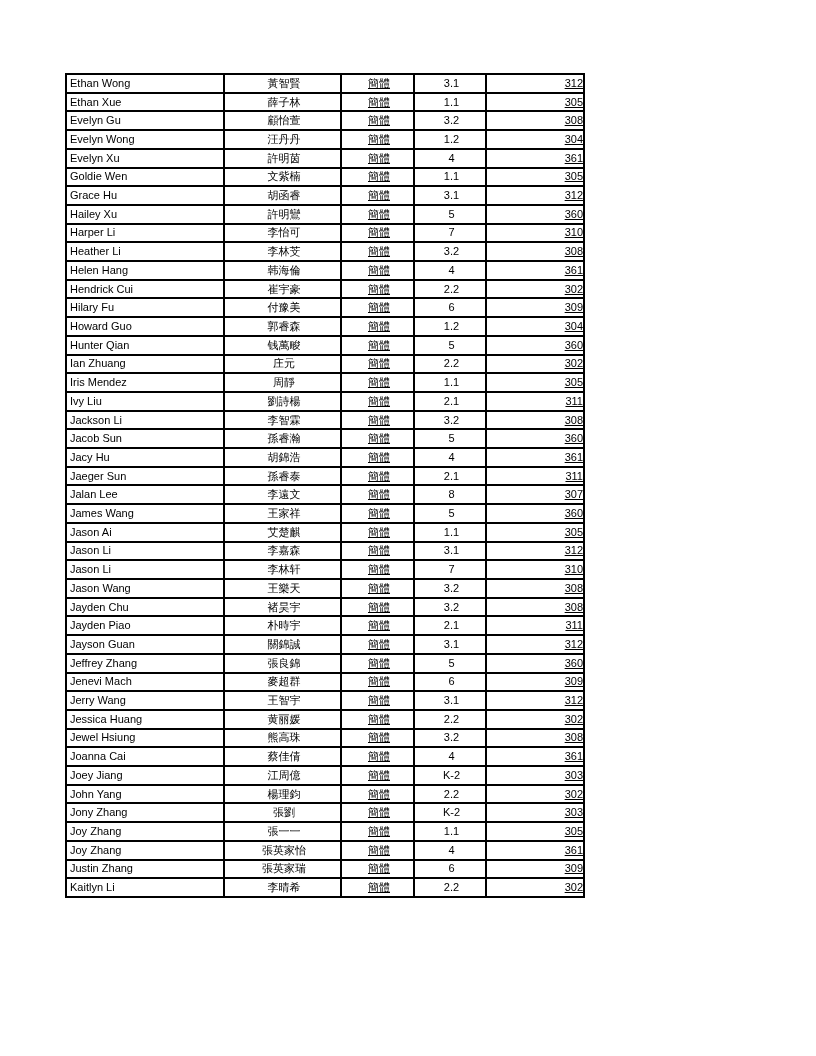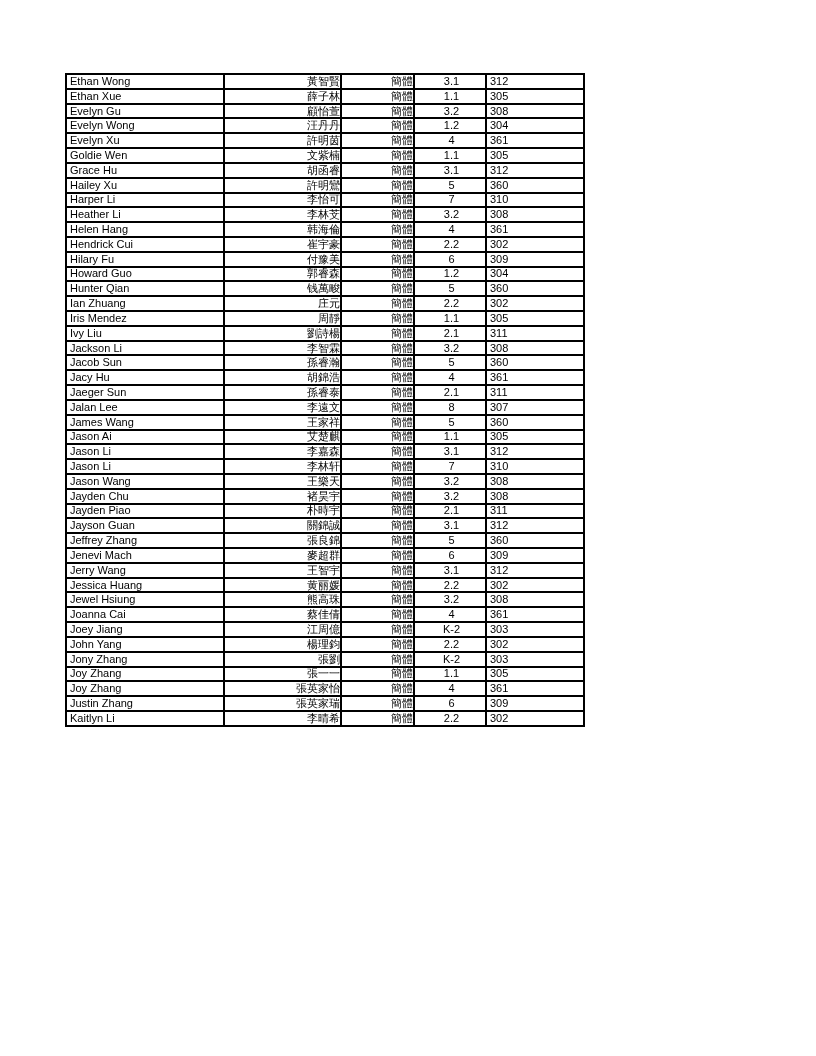--- a/index.html
+++ b/index.html
@@ -14,38 +14,38 @@
     background: #ffffff;
     font-family: "Liberation Sans", "DejaVu Sans", sans-serif;
     color: #000000;
     overflow: hidden;
   }
   table.roster {
     position: absolute;
     left: 65px;
     top: 73px;
     width: 493px;
-    height: 654px;
+    height: 825px;
     border-collapse: collapse;
     table-layout: fixed;
   }
   table.roster td {
     border: 2px solid #000000;
     padding: 0 0 0 3px;
     font-size: 11px;
     line-height: 1;
     vertical-align: middle;
     white-space: nowrap;
     overflow: hidden;
   }
   td.col-english_name { width: 153px; text-align: left; }
-  td.col-chinese_name { width: 112px; text-align: right; font-size: 12px; }
-  td.col-script       { width: 68px;  text-align: right; font-size: 12px; }
+  td.col-chinese_name { width: 112px; text-align: center; font-size: 12px; }
+  td.col-script       { width: 68px;  text-align: center; font-size: 12px; text-decoration: underline; }
   td.col-level        { width: 67px;  text-align: center; padding: 0; }
-  td.col-room         { width: 93px;  text-align: left; padding: 0; }
+  td.col-room         { width: 93px;  text-align: right; padding: 0; text-decoration: underline; }
 </style>
 </head>
 <body>
 
 <div class="page">
   <table class="roster">
     <tbody>
         <tr>
           <td class="col-english_name">Ethan Wong</td>
           <td class="col-chinese_name">黃智賢</td>

